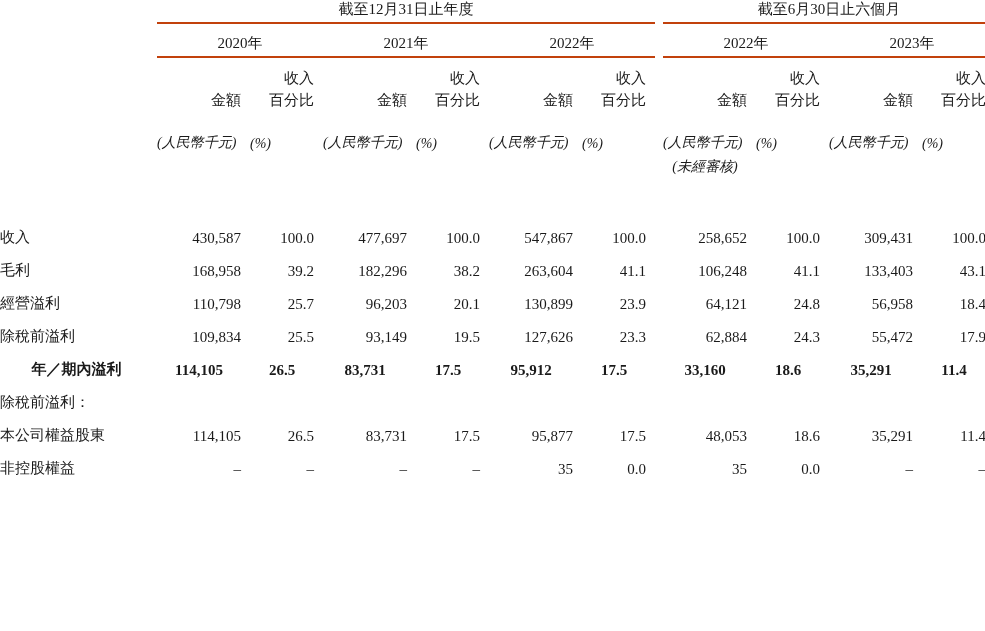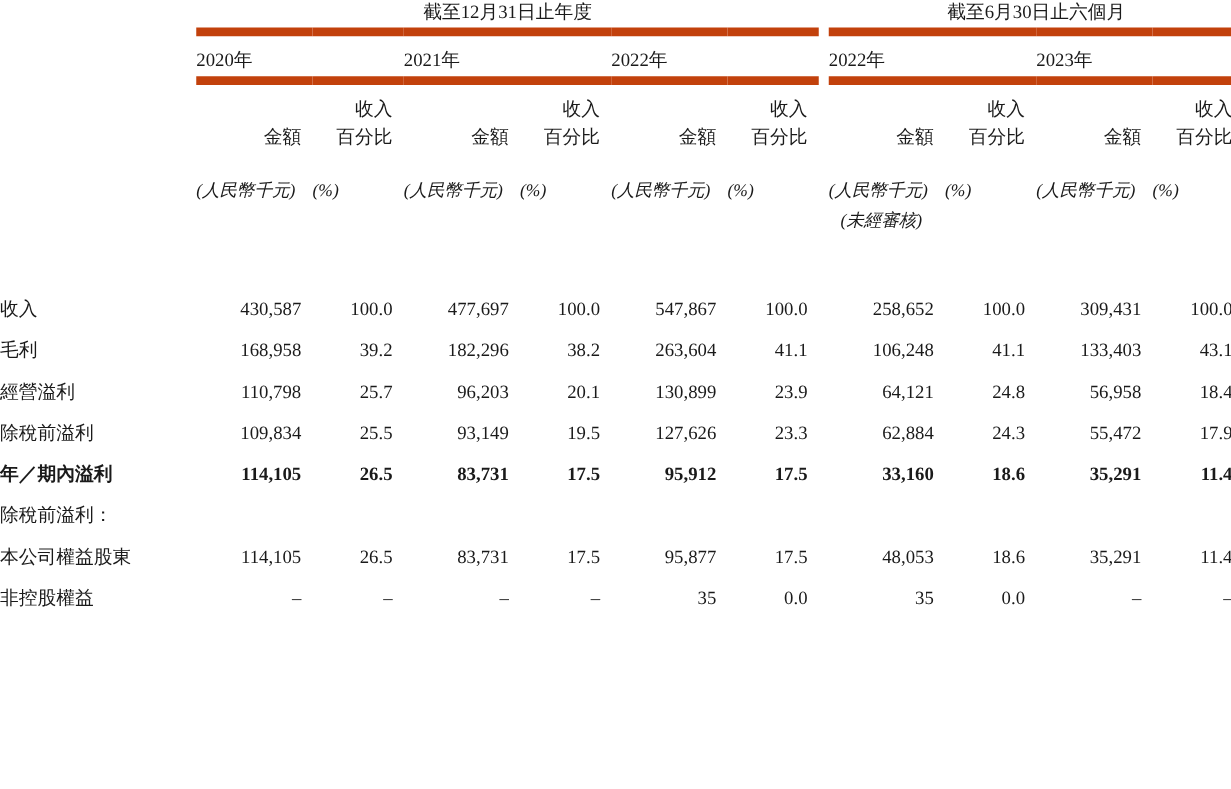--- a/index.html
+++ b/index.html
@@ -41,32 +41,32 @@
     font-size: 15px;
     white-space: nowrap;
     padding-right: 4px;
   }
   .num {
     text-align: right;
     padding-right: 9px;
     font-size: 15px;
     white-space: nowrap;
   }
-  .bold .rowlabel, .bold .num { font-weight: bold; }
+  .bold .rowlabel, .bold .num { font-weight: bold; text-align: center; }
 
   
   .grp {
     text-align: center;
     font-size: 15px;
     white-space: nowrap;
     padding-bottom: 3px;
   }
-  .rule-bottom { border-bottom: 7px solid #c2410c; }
+  .rule-bottom { border-bottom: 2px solid #c2410c; }
   .yearcell {
-    text-align: left;
+    text-align: center;
     font-size: 15px;
     white-space: nowrap;
     padding-bottom: 3px;
   }
   .subhead {
     text-align: right;
     padding-right: 9px;
     font-size: 15px;
     line-height: 1.45;
     white-space: nowrap;

